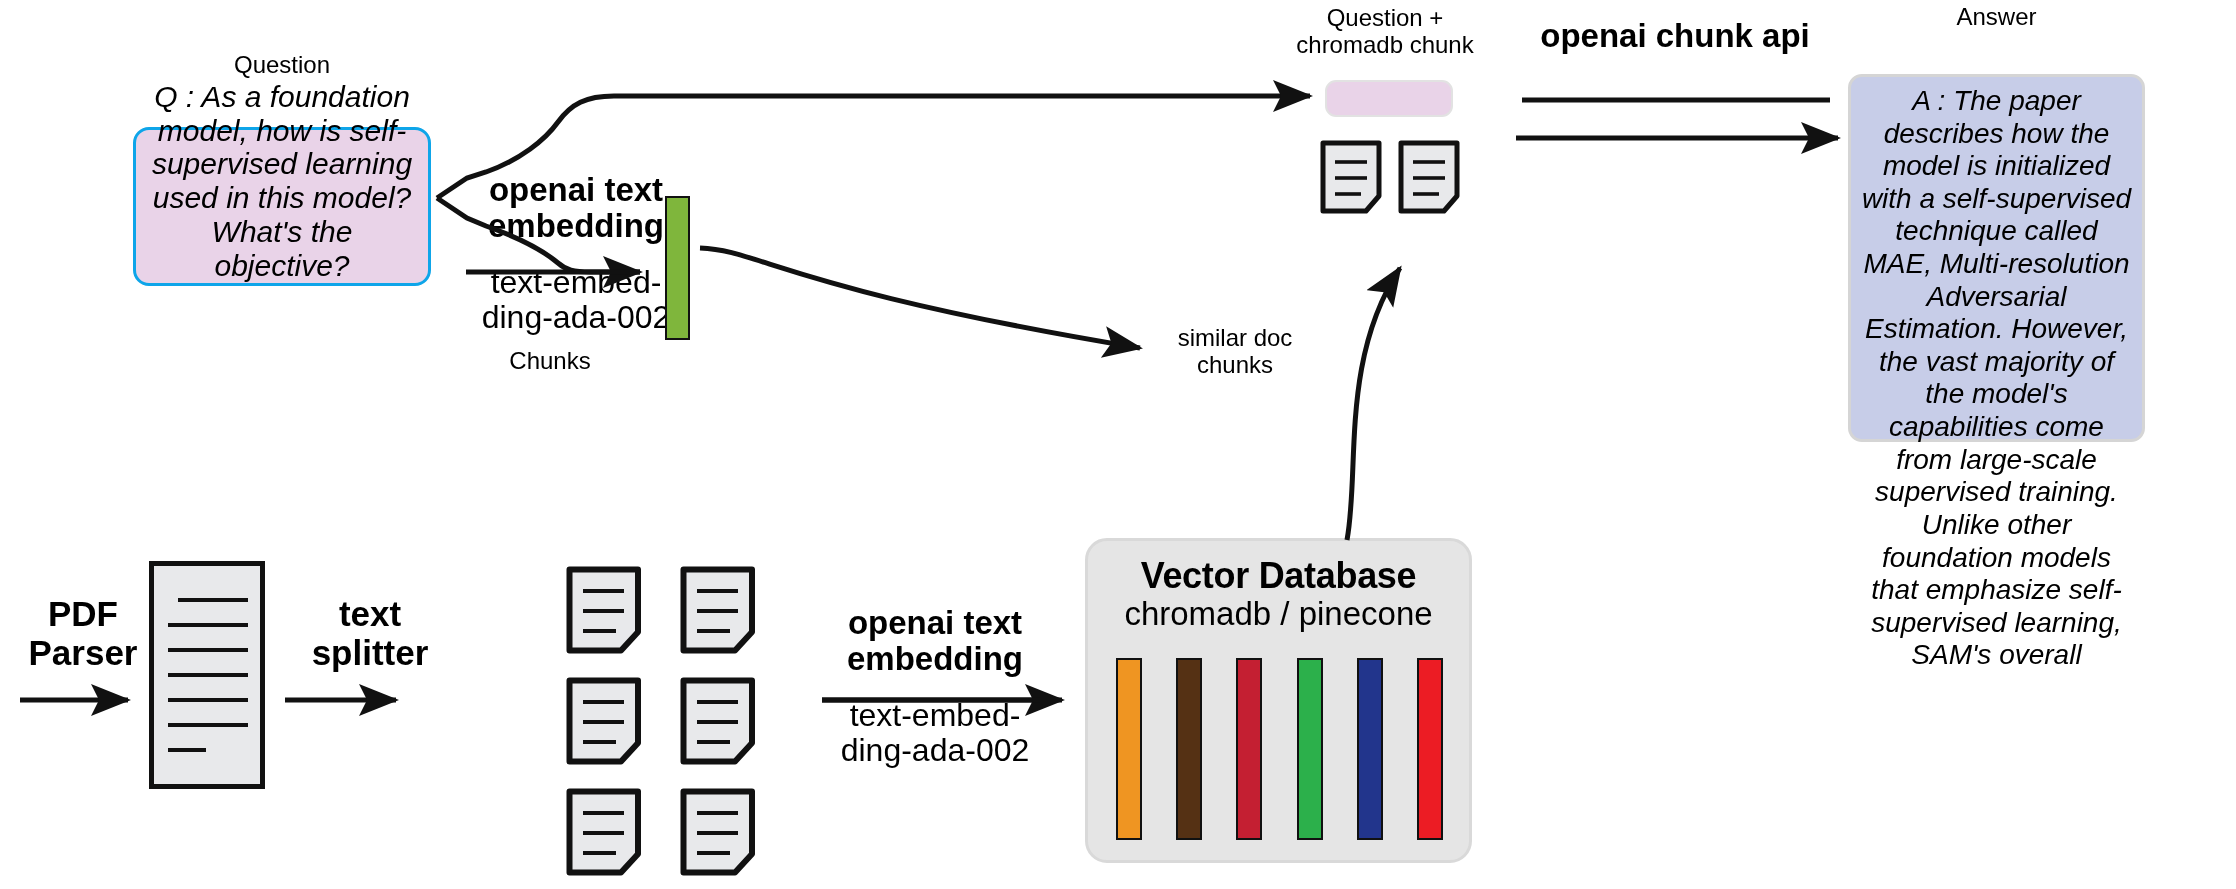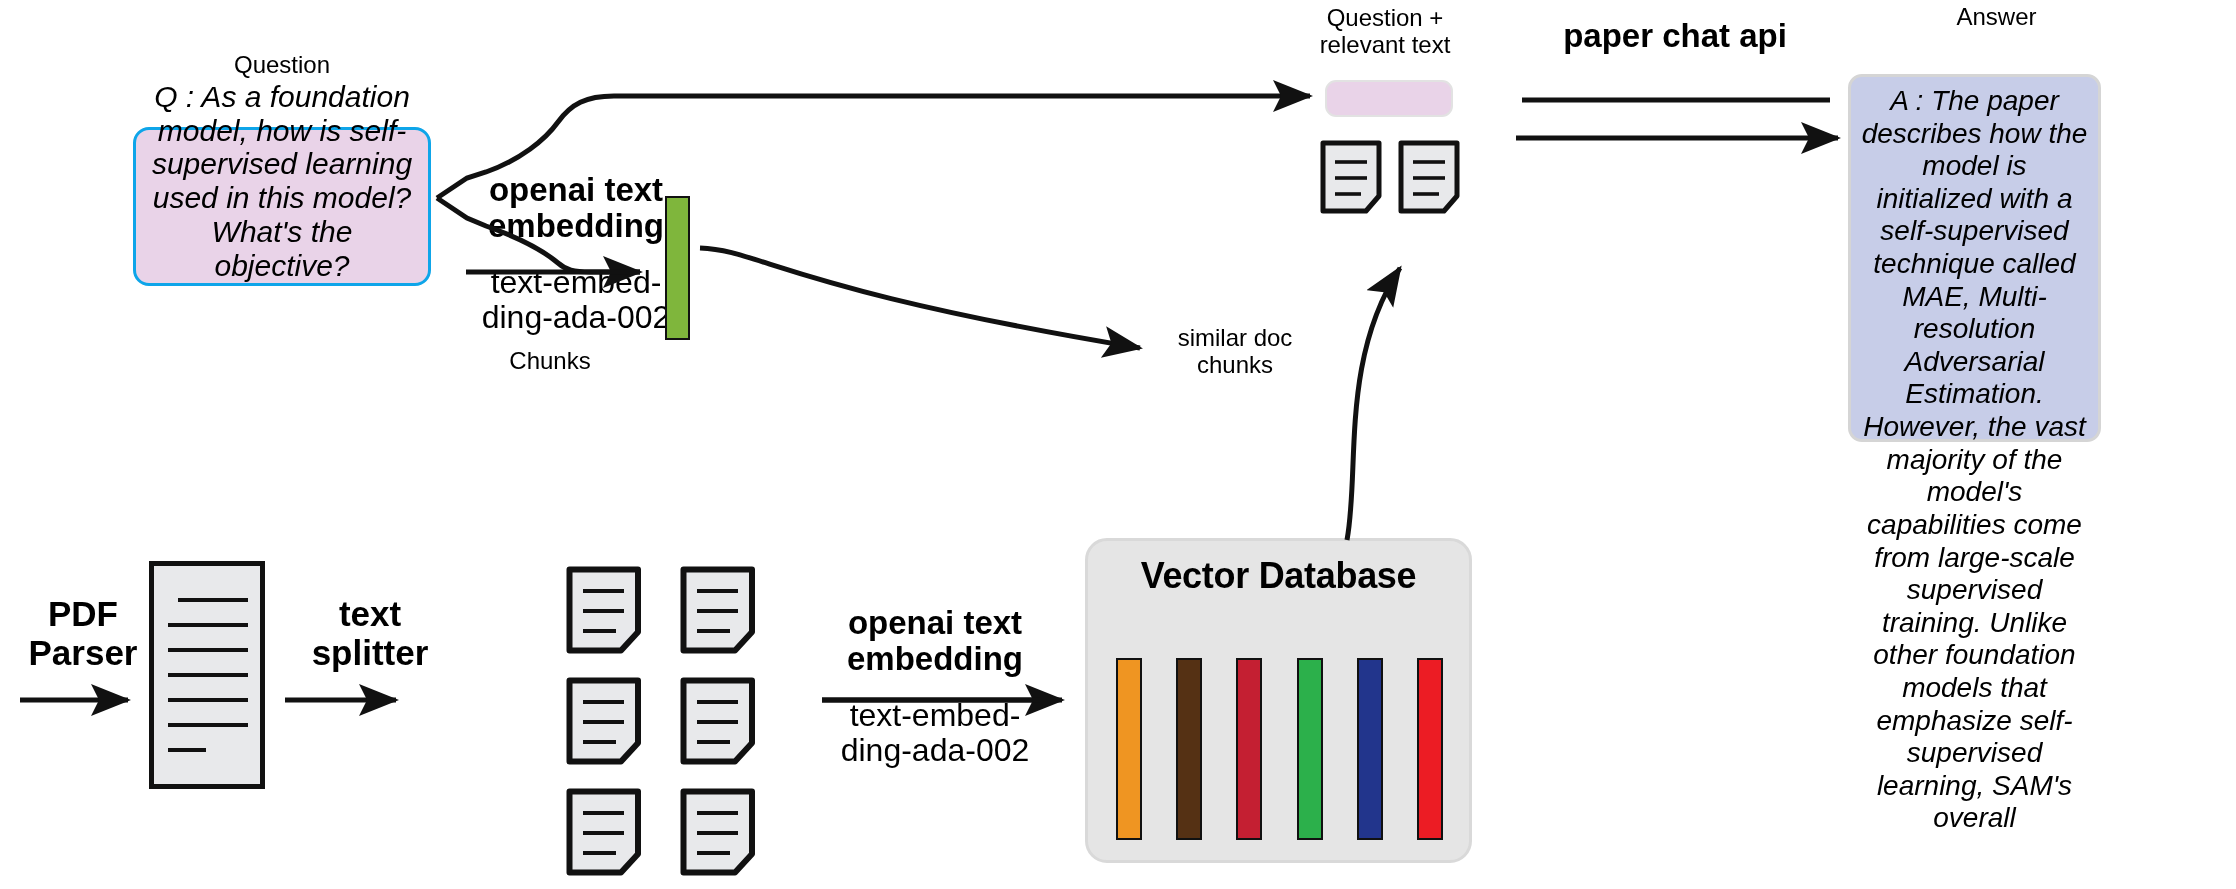--- a/index.html
+++ b/index.html
@@ -14,21 +14,21 @@
     left:133px;top:127px;width:298px;height:159px;
     background:#e9d3e8;border:3px solid #0ea5e9;border-radius:16px;
     box-sizing:border-box;display:flex;align-items:flex-end;justify-content:center;
   }
   #question-box .txt{
     font-style:italic;font-size:30px;line-height:1.13;text-align:center;padding:0 8px;
   }
 
   
   #answer-box{
-    left:1848px;top:74px;width:253px;height:368px;
+    left:1848px;top:74px;width:297px;height:368px;
     background:#c7cde8;border:3px solid #d5d5d5;border-radius:14px;
     box-sizing:border-box;display:flex;align-items:flex-start;justify-content:center;
   }
   #answer-box .txt{
     font-style:italic;font-size:28px;line-height:1.165;text-align:center;padding:8px 10px 0 10px;
   }
 
   
   #vector-db{
     left:1085px;top:538px;width:387px;height:325px;
@@ -68,21 +68,21 @@
 <body>
 
 <div class="abs lbl" id="caption-question" style="left:133px;top:52px;width:298px;">Question</div>
 
 <div class="abs lbl" id="caption-answer" style="left:1848px;top:4px;width:297px;">Answer</div>
 
 <div class="abs lbl" id="caption-chunks" style="left:455px;top:348px;width:190px;">Chunks</div>
 
 <div class="abs lbl ctr" style="left:1255px;top:5px;width:260px;">
   <div>Question +</div>
-  <div>relevant text</div>
+  <div>chromadb chunk</div>
 </div>
 
 <div class="abs" id="question-box">
   <div class="txt">Q : As a foundation model, how is self-supervised learning used in this model? What's the objective?</div>
 </div>
 
 <div class="abs" id="answer-box">
   <div class="txt">A : The paper describes how the model is initialized with a self-supervised technique called MAE, Multi-resolution Adversarial Estimation. However, the vast majority of the model's capabilities come from large-scale supervised training. Unlike other foundation models that emphasize self-supervised learning, SAM's overall</div>
 </div>
 
@@ -99,21 +99,21 @@
 <div class="chunk" id="prompt-chunk-2" style="left:1398px;top:140px;">
   <svg width="62" height="74" viewBox="0 0 62 74">
     <path d="M3,3 H59 V56 L46,71 H3 Z" fill="#e8e9eb" stroke="#111" stroke-width="5" stroke-linejoin="round"></path>
     <line x1="15" y1="22" x2="47" y2="22" stroke="#111" stroke-width="3.6"></line>
     <line x1="15" y1="38" x2="47" y2="38" stroke="#111" stroke-width="3.6"></line>
     <line x1="15" y1="54" x2="41" y2="54" stroke="#111" stroke-width="3.6"></line>
   </svg>
 </div>
 
 <div class="arrowlabel" id="chat-api-label" style="left:1520px;top:18px;width:310px;">
-  <div class="top">paper chat api</div>
+  <div class="top">openai chunk api</div>
   <div style="height:9px"></div>
 </div>
 
 <div class="arrowlabel" id="query-embedding-label" style="left:465px;top:172px;width:222px;">
   <div class="top">openai text</div>
   <div class="top">embedding</div>
   <div style="height:22px"></div>
   <div class="bot">text-embed-</div>
   <div class="bot">ding-ada-002</div>
 </div>
@@ -197,20 +197,21 @@
 <div class="arrowlabel" id="chunk-embedding-label" style="left:820px;top:605px;width:230px;">
   <div class="top">openai text</div>
   <div class="top">embedding</div>
   <div style="height:22px"></div>
   <div class="bot">text-embed-</div>
   <div class="bot">ding-ada-002</div>
 </div>
 
 <div class="abs" id="vector-db">
   <div class="vdb-title">Vector Database</div>
+  <div class="vdb-sub">chromadb / pinecone</div>
   <div id="vdb-bars">
       <div class="bar" style="background: rgb(239, 149, 34);"></div>
       <div class="bar" style="background: rgb(85, 49, 20);"></div>
       <div class="bar" style="background: rgb(196, 31, 50);"></div>
       <div class="bar" style="background: rgb(44, 176, 75);"></div>
       <div class="bar" style="background: rgb(34, 53, 140);"></div>
       <div class="bar" style="background: rgb(236, 28, 36);"></div>
     </div>
 </div>
 

